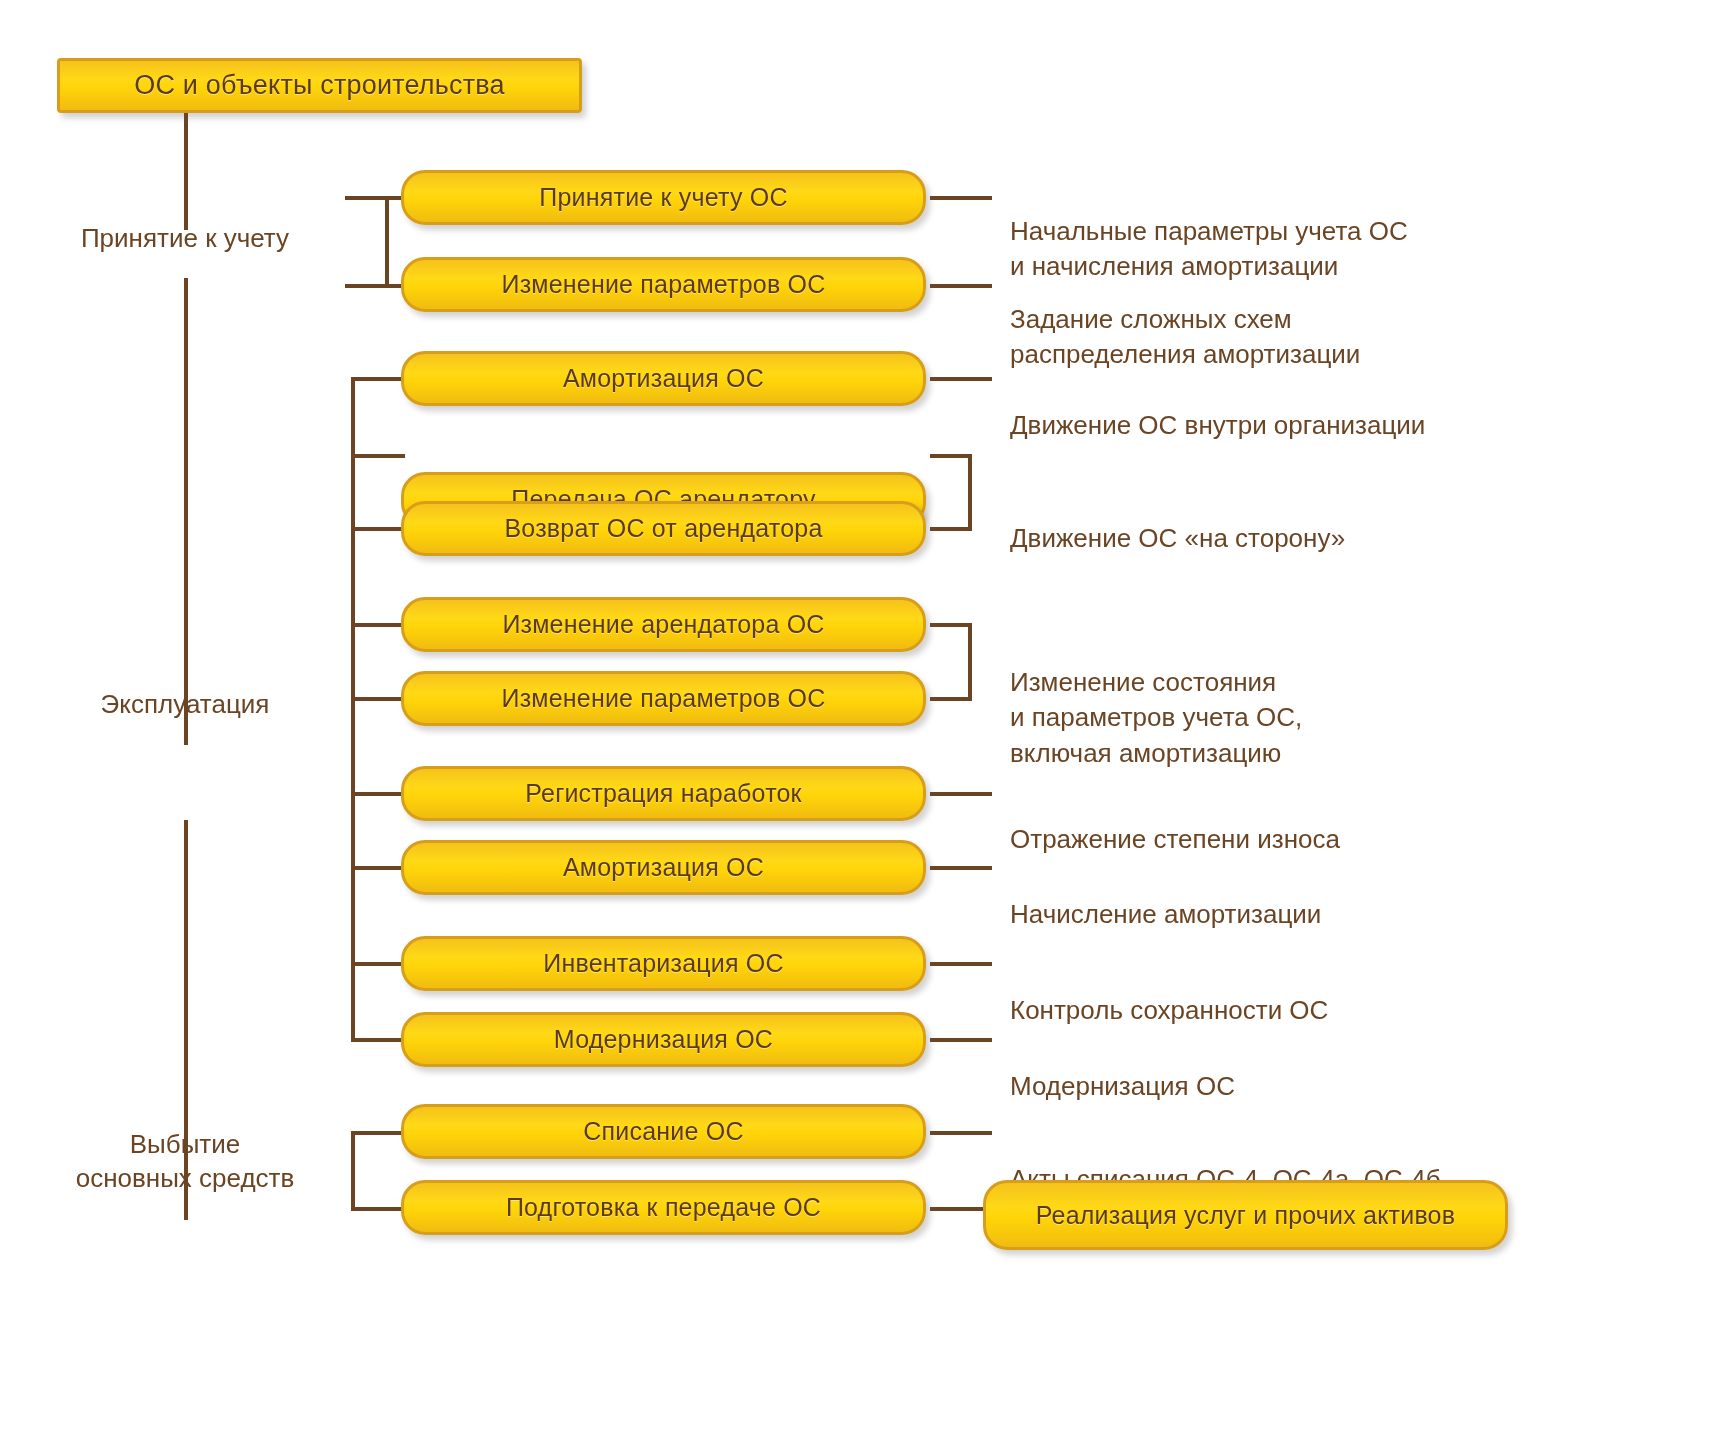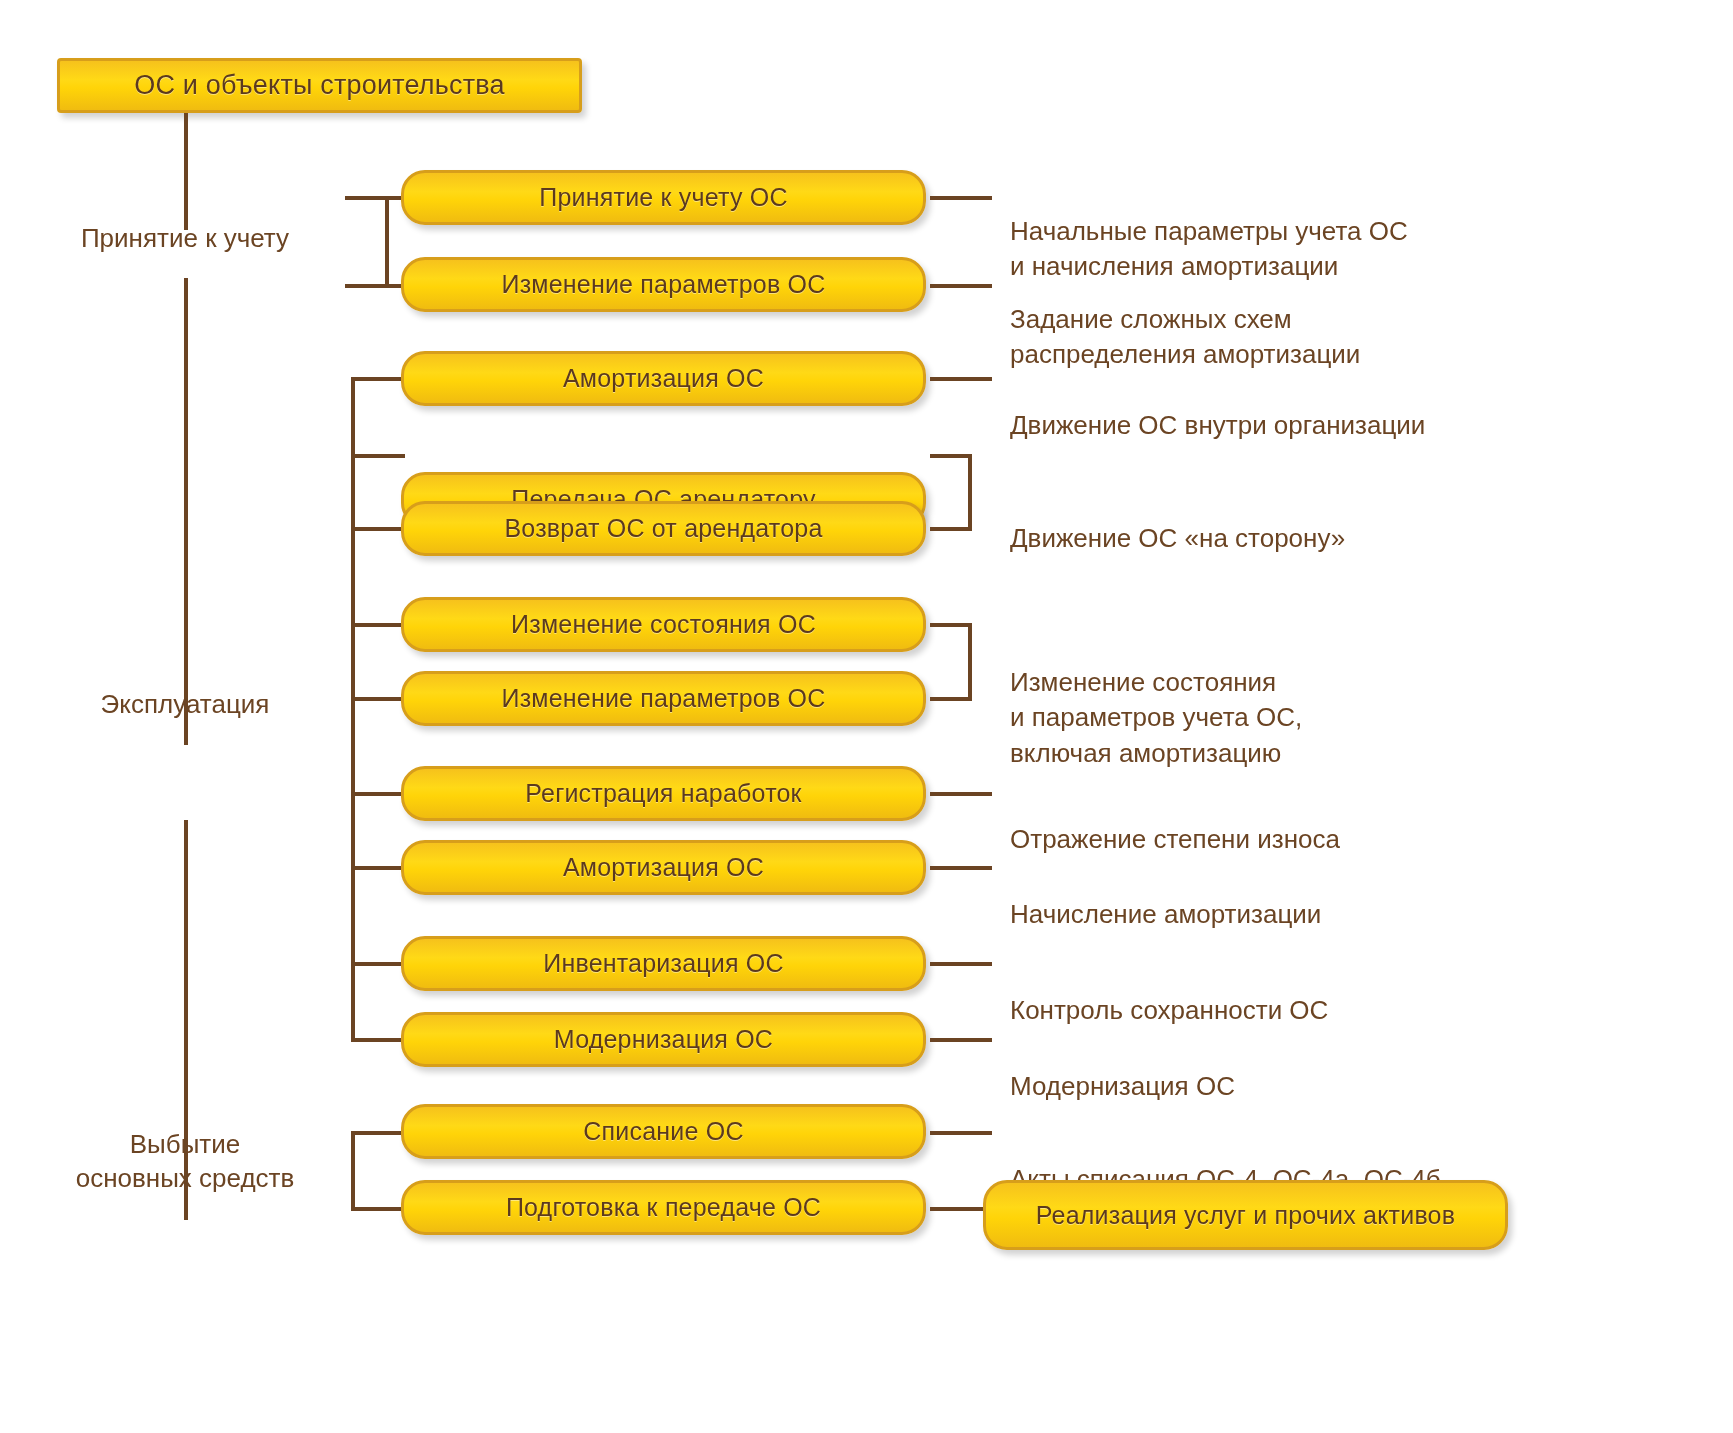--- a/index.html
+++ b/index.html
@@ -97,21 +97,21 @@
   <div class="hline" style="left:351px;top:623px;width:54px;"></div>
   <div class="hline" style="left:351px;top:697px;width:54px;"></div>
   <div class="hline" style="left:351px;top:792px;width:54px;"></div>
   <div class="hline" style="left:351px;top:866px;width:54px;"></div>
   <div class="hline" style="left:351px;top:962px;width:54px;"></div>
   <div class="hline" style="left:351px;top:1038px;width:54px;"></div>
 
   <div class="ybox" style="left:401px;top:351px;width:525px;height:55px;">Амортизация ОС</div>
   <div class="ybox" style="left:401px;top:428px;width:525px;height:55px;margin-top:44px;">Передача ОС арендатору</div>
   <div class="ybox" style="left:401px;top:501px;width:525px;height:55px;">Возврат ОС от арендатора</div>
-  <div class="ybox" style="left:401px;top:597px;width:525px;height:55px;">Изменение состояния ОС</div>
+  <div class="ybox" style="left:401px;top:597px;width:525px;height:55px;">Изменение арендатора ОС</div>
   <div class="ybox" style="left:401px;top:671px;width:525px;height:55px;">Изменение параметров ОС</div>
   <div class="ybox" style="left:401px;top:766px;width:525px;height:55px;">Регистрация наработок</div>
   <div class="ybox" style="left:401px;top:840px;width:525px;height:55px;">Амортизация ОС</div>
   <div class="ybox" style="left:401px;top:936px;width:525px;height:55px;">Инвентаризация ОС</div>
   <div class="ybox" style="left:401px;top:1012px;width:525px;height:55px;">Модернизация ОС</div>
 
   <div class="hline" style="left:930px;top:377px;width:62px;"></div>
   <div class="desc" style="left:1010px;top:364px;width:480px;">Движение ОС внутри организации</div>
 
   <div class="hline" style="left:930px;top:454px;width:42px;"></div>

